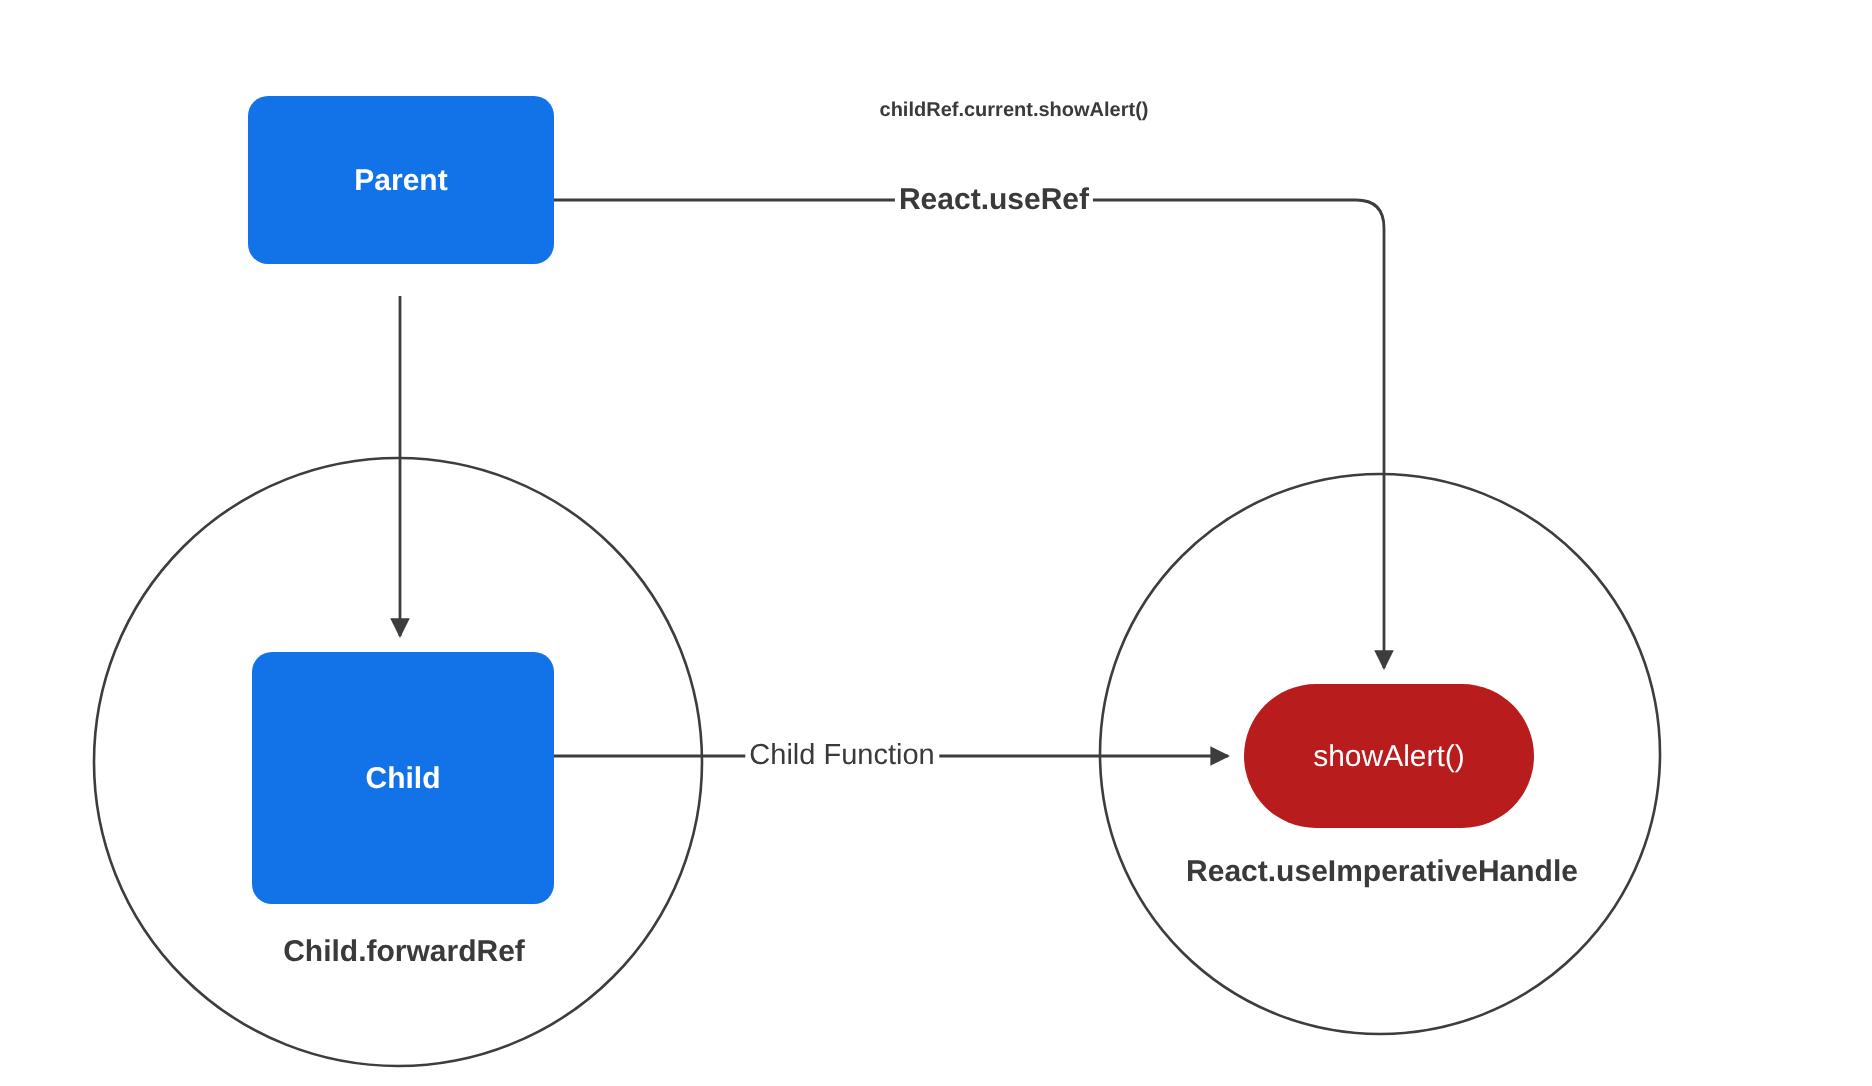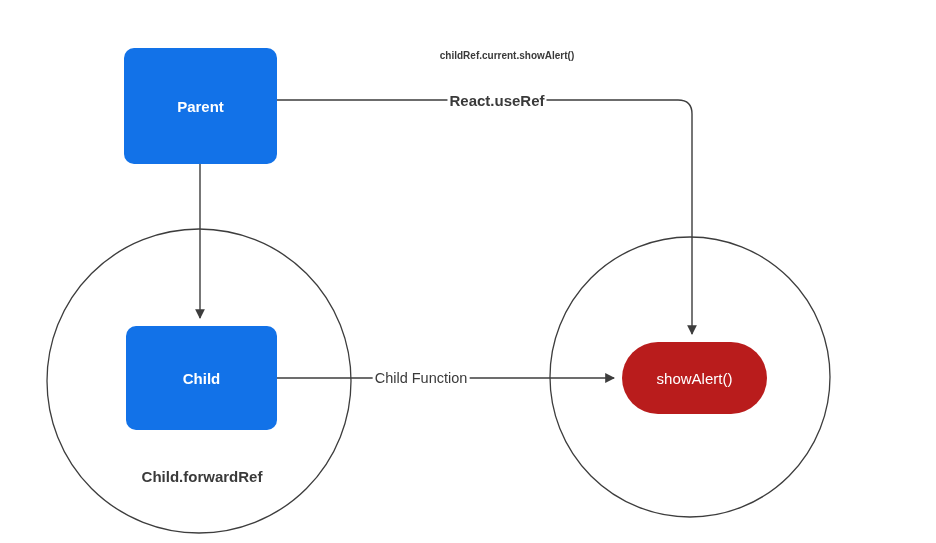--- a/index.html
+++ b/index.html
@@ -31,31 +31,31 @@
     align-items: center;
     justify-content: center;
     color: #ffffff;
     text-align: center;
     box-sizing: border-box;
   }
   .node-parent {
     left: 124px;
     top: 48px;
     width: 153px;
-    height: 116px;
+    height: 84px;
     background: #1272E8;
     border-radius: 10px;
     font-size: 15px;
     font-weight: bold;
   }
   .node-child {
     left: 126px;
     top: 326px;
     width: 151px;
-    height: 104px;
+    height: 126px;
     background: #1272E8;
     border-radius: 10px;
     font-size: 15px;
     font-weight: bold;
   }
   .node-showalert {
     left: 622px;
     top: 342px;
     width: 145px;
     height: 72px;
@@ -147,14 +147,15 @@
   </div>
 
   <div class="edge-label label-childref">childRef.current.showAlert()</div>
 
   <div class="edge-label label-useref">React.useRef</div>
 
   <div class="edge-label label-childfn">Child Function</div>
 
   <div class="group-label label-forwardref">Child.forwardRef</div>
 
+  <div class="group-label label-imperative">React.useImperativeHandle</div>
 
 </div>
 
 </body></html>

